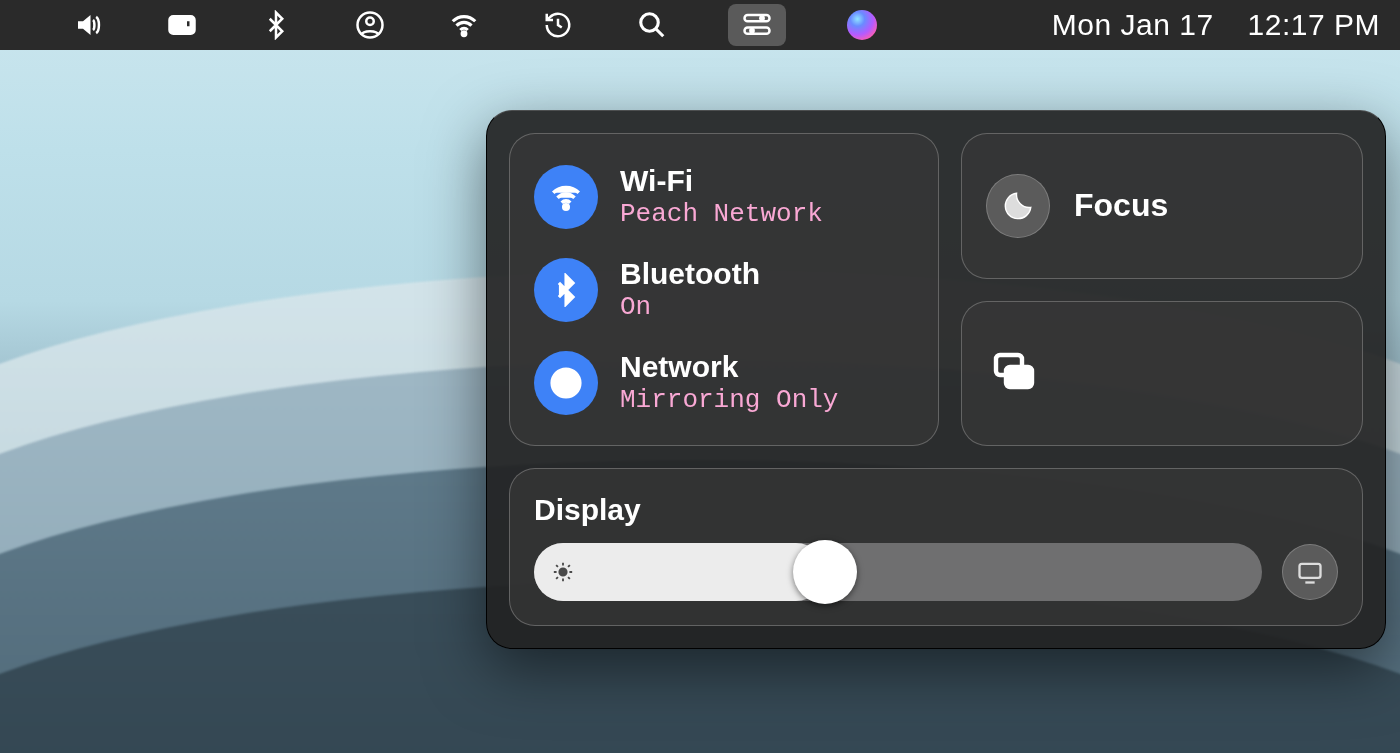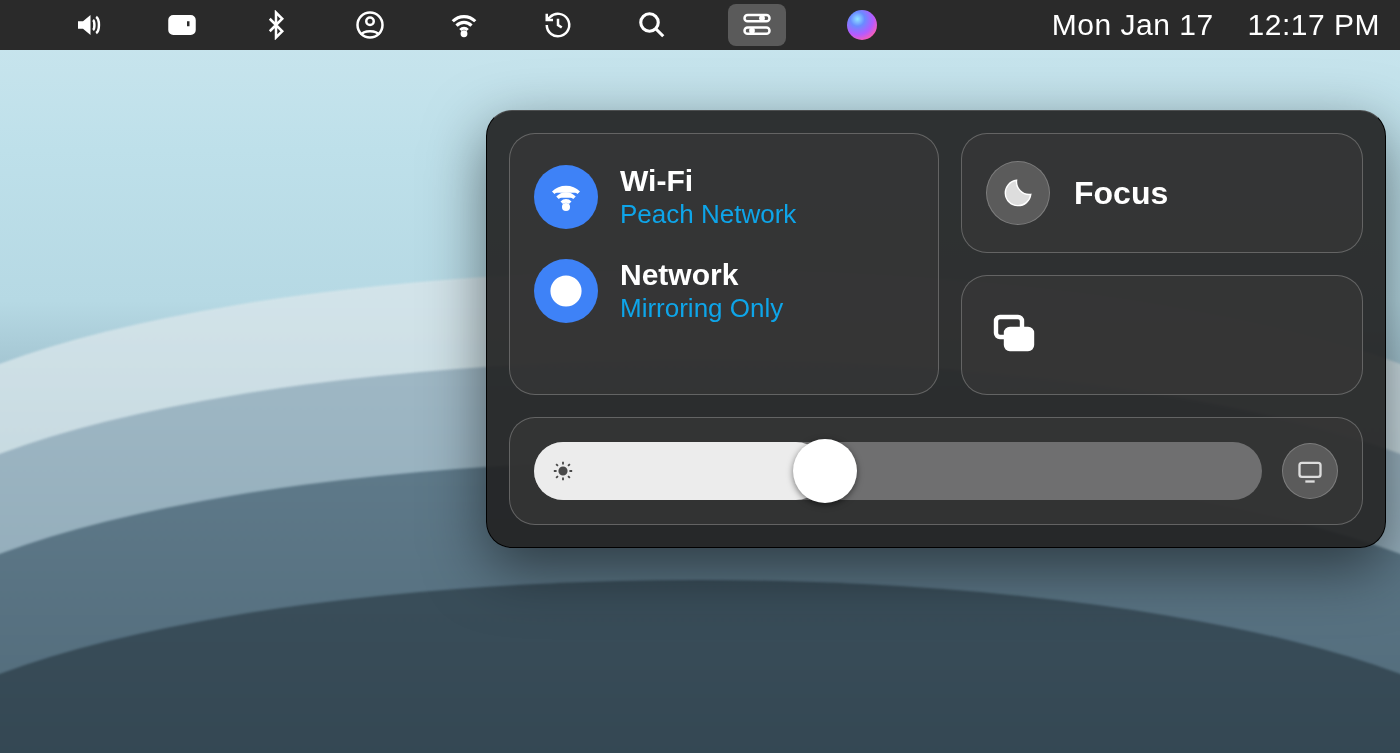--- a/index.html
+++ b/index.html
@@ -51,21 +51,21 @@
   }
   .conn { grid-row: span 2; display:flex; flex-direction:column; gap:28px; padding:30px 24px;}
   .row { display:flex; align-items:center; gap:22px; cursor:default;}
   .circ {
     width:64px; height:64px; border-radius:50%; display:flex; align-items:center; justify-content:center; flex:0 0 64px;
   }
   .circ.blue { background:#3e82f7; }
   .circ.grey { background:#5b5b5b; border:1px solid rgba(160,160,160,.5);}
   .circ svg { width:34px; height:34px; fill:#fff; stroke:#fff; }
   .txt .title { font-size:30px; font-weight:600; line-height:1.1;}
-  .txt .sub { font-size:26px; color:#0ea5e9; margin-top:2px;}
+  .txt .sub { font-size:26px; color:#f9a8d4; margin-top:2px;font-family:Liberation Mono, monospace;}
   .tile.single { display:flex; align-items:center; gap:24px; min-height:120px;}
   .tile.single .title { font-size:32px; font-weight:600; }
   .tile.single.two .title { line-height:1.1; }
 
   
   .display-tile { grid-column: 1 / -1; }
   .display-tile .heading { font-size:30px; font-weight:600; margin-bottom:16px; }
   .slider-row { display:flex; align-items:center; gap:20px;}
   .slider-track {
     flex:1; height:58px; border-radius:40px;
@@ -181,20 +181,31 @@
           <circle cx="12" cy="19" r="1.6" fill="#fff"></circle>
         </svg>
       </div>
       <div class="txt">
         <div class="title">Wi-Fi</div>
         <div class="sub">Peach Network</div>
       </div>
     </div>
     <div class="row">
       <div class="circ blue">
+        <svg viewBox="0 0 24 24" fill="none" stroke="#fff" stroke-width="2.2">
+          <path d="M7 7l10 10-5 5V2l5 5L7 17"></path>
+        </svg>
+      </div>
+      <div class="txt">
+        <div class="title">Bluetooth</div>
+        <div class="sub">On</div>
+      </div>
+    </div>
+    <div class="row">
+      <div class="circ blue">
         <svg viewBox="0 0 24 24" fill="none" stroke="#fff" stroke-width="2">
           <circle cx="12" cy="12" r="3" fill="#fff"></circle>
           <circle cx="12" cy="12" r="6.5"></circle>
           <circle cx="12" cy="12" r="10"></circle>
         </svg>
       </div>
       <div class="txt">
         <div class="title">Network</div>
         <div class="sub">Mirroring Only</div>
       </div>
@@ -213,20 +224,21 @@
   <div class="tile single two">
     <div style="width:56px;display:flex;justify-content:center;">
       <svg viewBox="0 0 24 24" width="48" height="48" fill="none" stroke="#fff" stroke-width="2.2">
         <rect x="3" y="3" width="13" height="10" rx="2"></rect>
         <rect x="8" y="9" width="13" height="10" rx="2" fill="#fff"></rect>
       </svg>
     </div>
   </div>
 
   <div class="tile display-tile">
+    <div class="heading">Display</div>
     <div class="slider-row">
       <div class="slider-track">
         <div class="slider-fill" style="width: 40%;"></div>
         <div class="slider-sun">
           <svg viewBox="0 0 24 24" fill="none" stroke="#4a4a4a" stroke-width="2">
             <circle cx="12" cy="12" r="4" fill="#4a4a4a"></circle>
             <path d="M12 2v3M12 19v3M2 12h3M19 12h3M4.5 4.5l2 2M17.5 17.5l2 2M4.5 19.5l2-2M17.5 6.5l2-2"></path>
           </svg>
         </div>
         <div class="slider-thumb" style="left: calc(40% - 32px);"></div>

